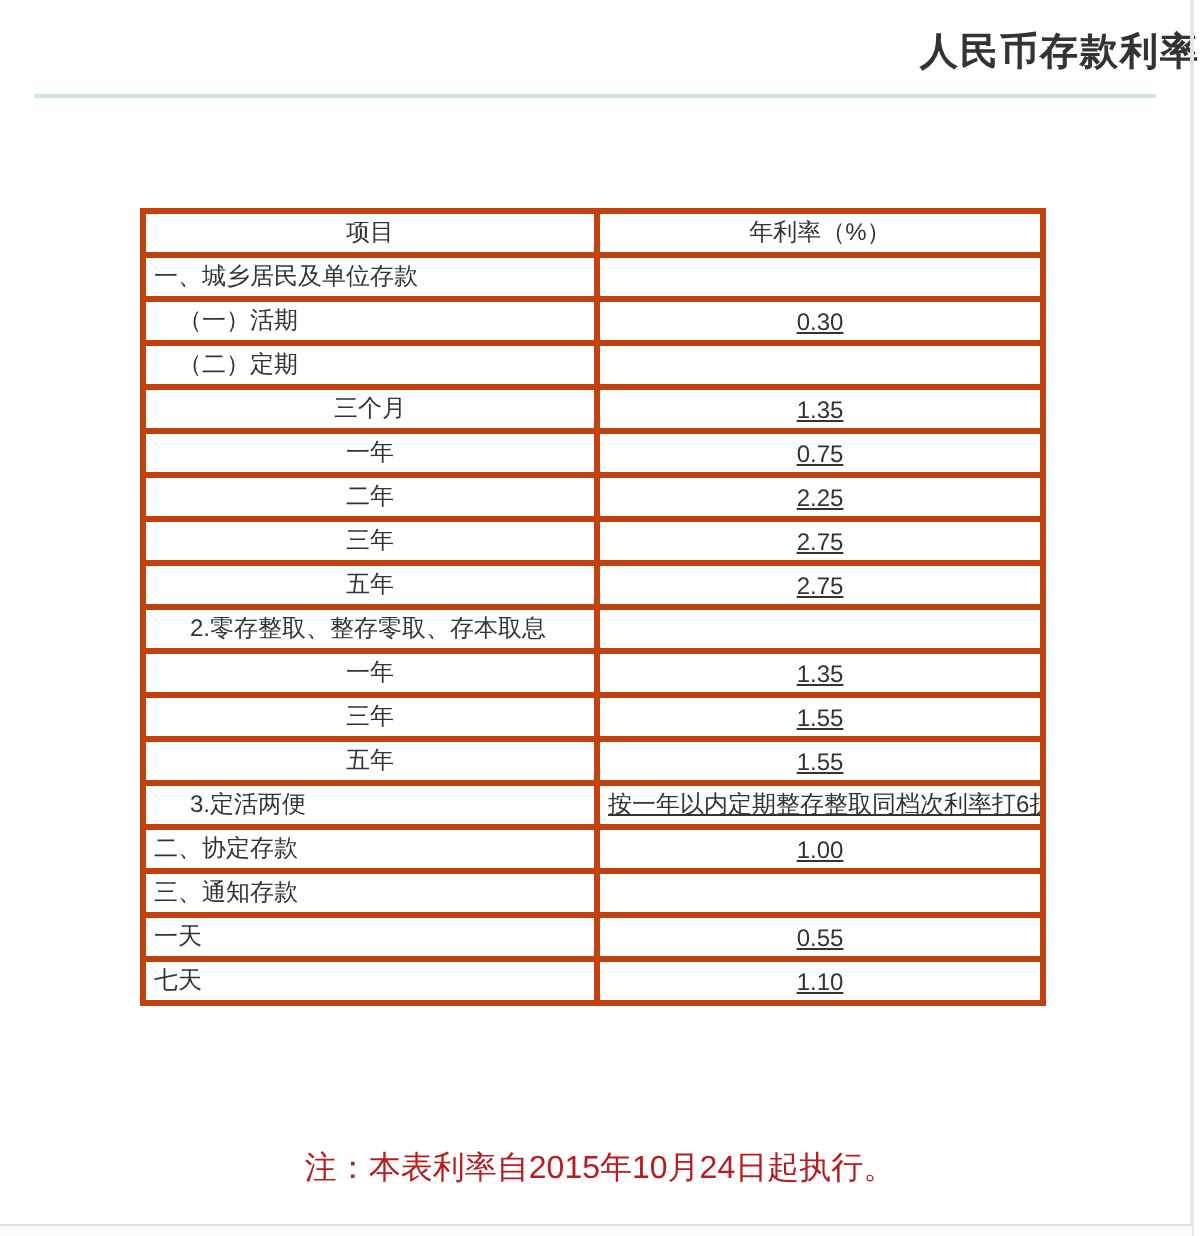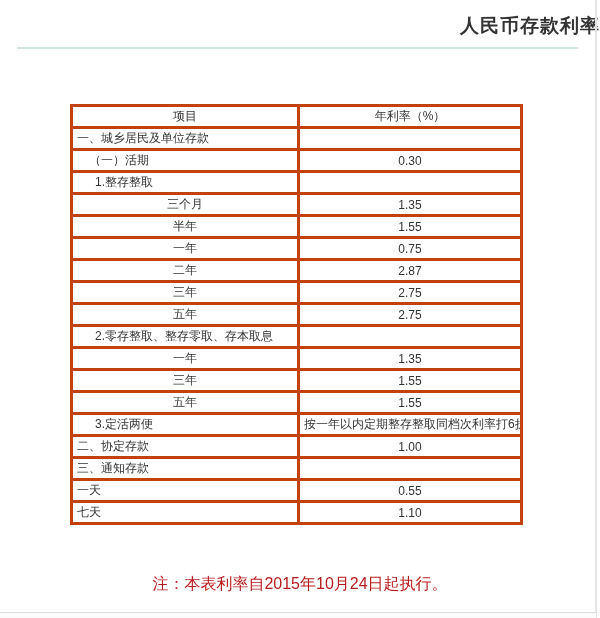--- a/index.html
+++ b/index.html
@@ -37,21 +37,21 @@
   .rates-table col.col-rate { width: 223px; }
   .rates-table th, .rates-table td {
     border: 3px solid #c2410c;
     height: 21px;
     padding: 1px 4px;
     font-weight: normal;
     overflow: hidden;
     white-space: nowrap;
   }
   .rates-table th { text-align: center; }
-  .rates-table td.rate-cell { text-align: center; }
+  .rates-table td.rate-cell { text-align: center; text-decoration: underline; }
   .rates-table td.align-left   { text-align: left; }
   .rates-table td.align-center { text-align: center; }
   .rates-table td.ind0 { padding-left: 4px; }
   .rates-table td.ind1 { padding-left: 16px; }
   .rates-table td.ind2 { padding-left: 22px; }
 
   .footnote {
     position: absolute; top: 574px; left: 0; width: 100%;
     text-align: center;
     font-size: 16px; color: #b91c1c;
@@ -96,38 +96,34 @@
     <tbody>
         <tr>
           <td class="item-cell align-left ind0">一、城乡居民及单位存款</td>
           <td class="rate-cell"></td>
         </tr>
         <tr>
           <td class="item-cell align-left ind1">（一）活期</td>
           <td class="rate-cell">0.30</td>
         </tr>
         <tr>
-          <td class="item-cell align-left ind2">1.整存整取</td>
+          <td class="item-cell align-left ind1">（二）定期</td>
           <td class="rate-cell"></td>
         </tr>
         <tr>
           <td class="item-cell align-center ind0">三个月</td>
           <td class="rate-cell">1.35</td>
         </tr>
         <tr>
-          <td class="item-cell align-center ind0">半年</td>
-          <td class="rate-cell">1.55</td>
-        </tr>
-        <tr>
           <td class="item-cell align-center ind0">一年</td>
           <td class="rate-cell">0.75</td>
         </tr>
         <tr>
           <td class="item-cell align-center ind0">二年</td>
-          <td class="rate-cell">2.87</td>
+          <td class="rate-cell">2.25</td>
         </tr>
         <tr>
           <td class="item-cell align-center ind0">三年</td>
           <td class="rate-cell">2.75</td>
         </tr>
         <tr>
           <td class="item-cell align-center ind0">五年</td>
           <td class="rate-cell">2.75</td>
         </tr>
         <tr>

